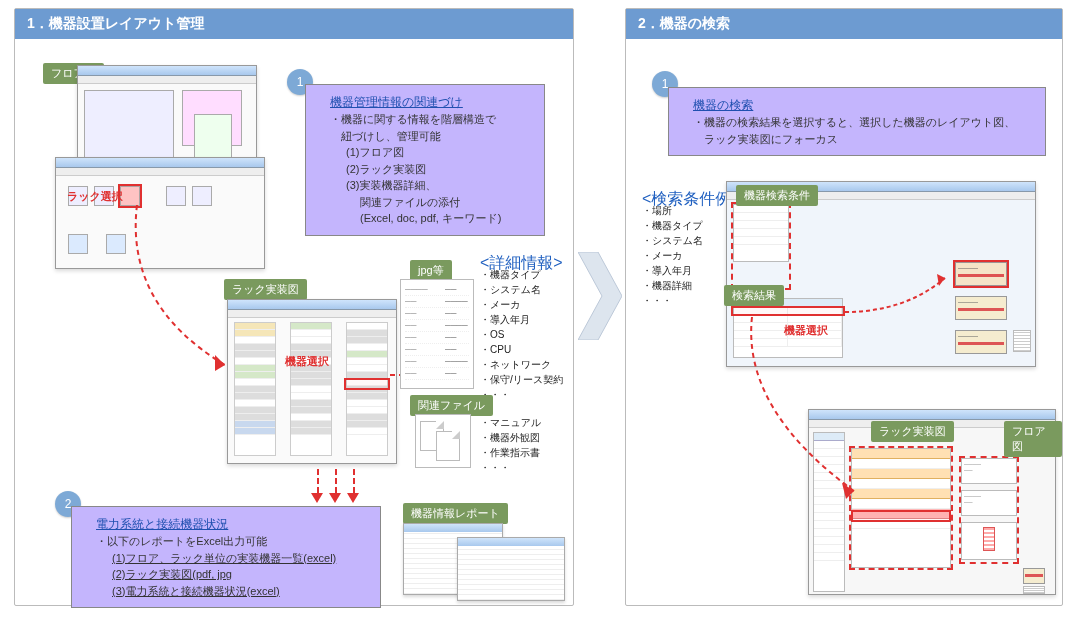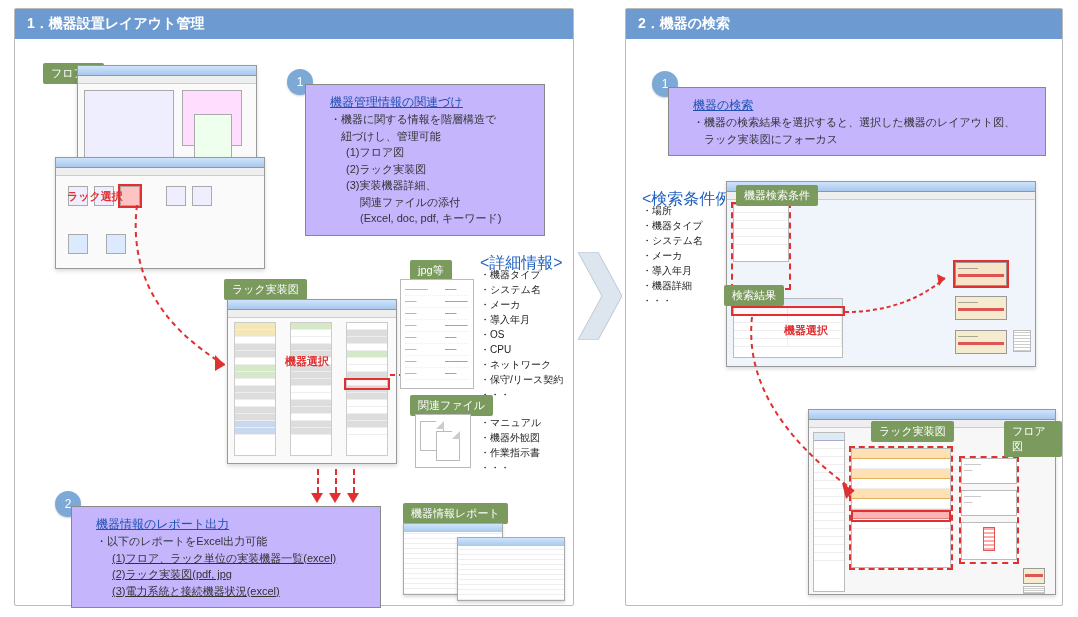--- a/index.html
+++ b/index.html
@@ -410,21 +410,21 @@
   <div class="dashed-line-v" style="left:320px; top:460px; height:24px;"></div>
   <div class="arrow-head" style="left:314px; top:484px;"></div>
   <div class="dashed-line-v" style="left:338px; top:460px; height:24px;"></div>
   <div class="arrow-head" style="left:332px; top:484px;"></div>
 
   <div class="sec-badge" style="left:40px; top:482px;">
       <span>2</span>
     </div>
 
   <div class="info-box" style="left:56px; top:497px; width:310px;">
-    <div class="title">機器情報のレポート出力</div>
+    <div class="title">電力系統と接続機器状況</div>
     <div>・以下のレポートをExcel出力可能</div>
     <div style="padding-left:16px;text-decoration:underline;">
       <div>(1)フロア、ラック単位の実装機器一覧(excel)</div>
       <div>(2)ラック実装図(pdf, jpg</div>
       <div>(3)電力系統と接続機器状況(excel)</div>
     </div>
   </div>
 
   <div class="label-tag" style="left:388px; top:494px;">機器情報レポート</div>
   <div class="report-win" style="left:388px; top:514px; width:100px; height:72px;">

